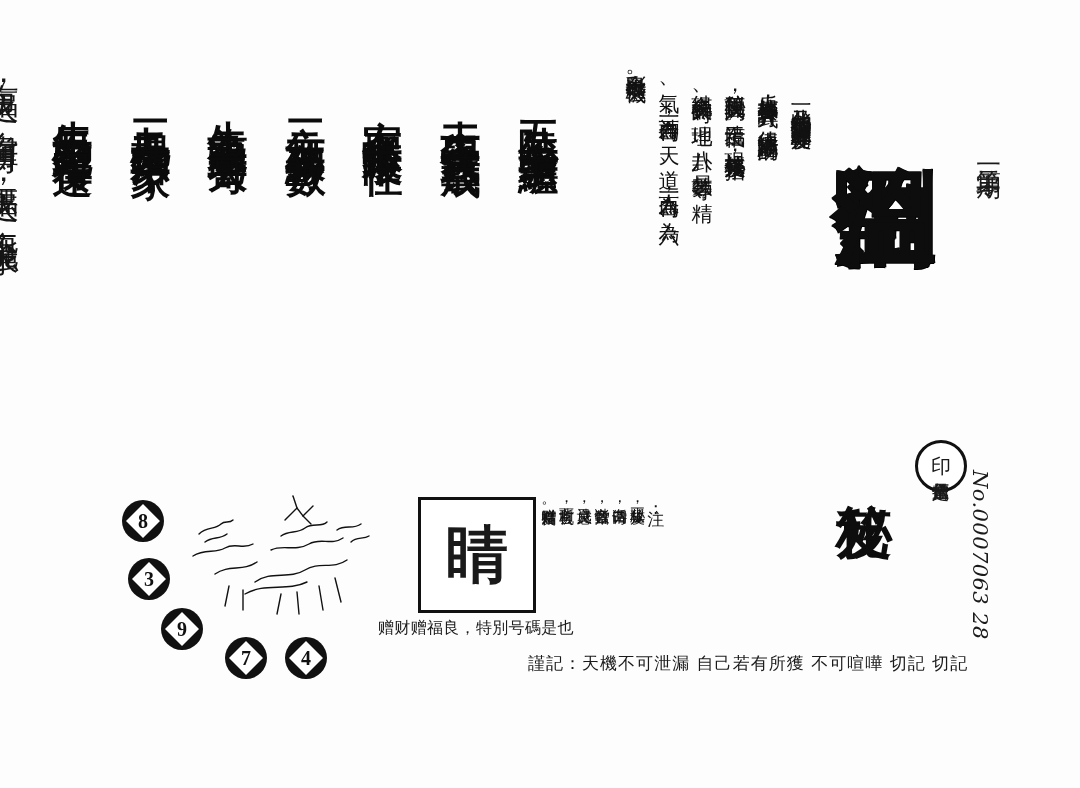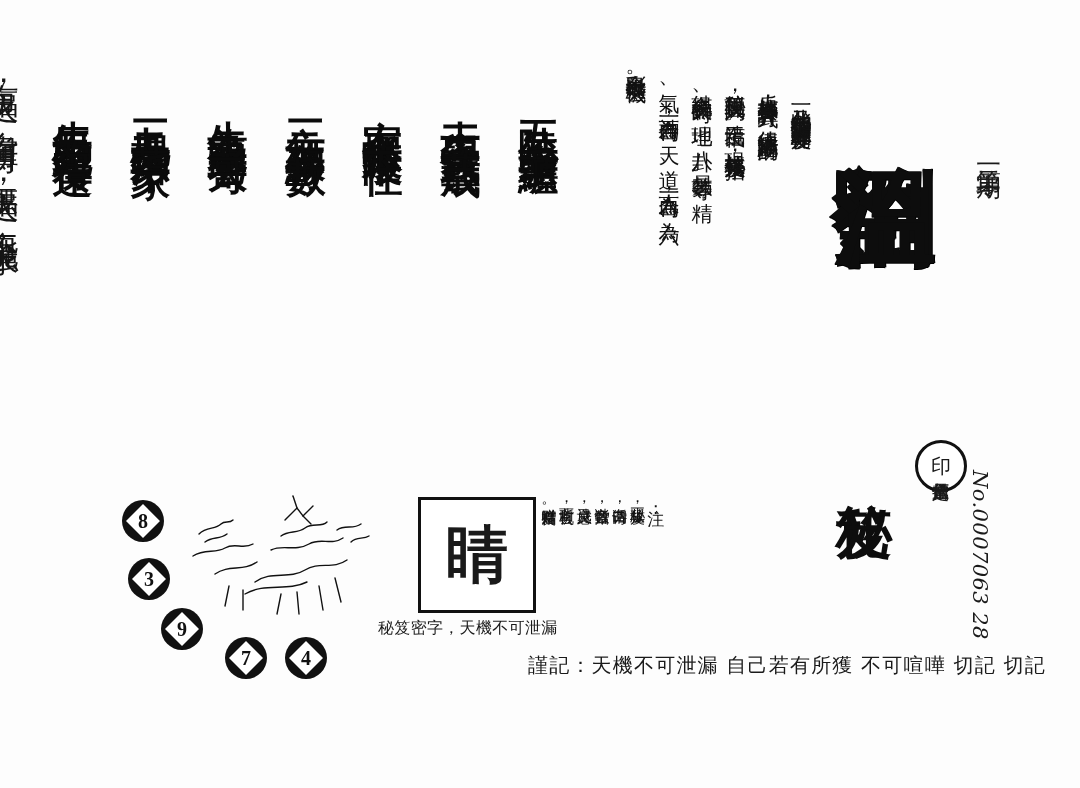--- a/index.html
+++ b/index.html
@@ -177,21 +177,21 @@
     left: auto; top: auto;
     font-size: 15px;
     letter-spacing: 0.04em;
   }
 
   
   .warn {
     position: absolute;
     left: 528px;
     top: 652px;
-    font-size: 20px;
+    font-size: 17px;
     font-family: "DejaVu Serif", "Liberation Serif", serif;
     letter-spacing: 0.06em;
     white-space: nowrap;
   }
 
   
   .ball {
     position: absolute;
     width: 42px;
     height: 42px;
@@ -252,21 +252,21 @@
   <div class="vcol poem" style="left:285px; top:88px;">三六無功緣奇數</div>
   <div class="vcol poem" style="left:207px; top:88px;">生為龍頭老大哥</div>
   <div class="vcol poem" style="left:130px; top:88px;">三九楊六落千家</div>
   <div class="vcol poem" style="left:52px;  top:88px;">牛馬對跑差得遠</div>
 
   <div class="vcol hand" style="left:-12px; top:60px;">有福之人，自當有所得。無福之人，自不能強求。</div>
 
   <div class="charbox">
     <span>睛</span>
   </div>
-  <div class="charbox-caption">秘笈密字，天機不可泄漏</div>
+  <div class="charbox-caption">赠财赠福良，特別号碼是也</div>
 
   <div class="note-wrap">
     <div class="vcol" style="font-size:17px;">注：</div>
     <div class="vcol">正版秘笈，</div>
     <div class="vcol">白话阅诗，</div>
     <div class="vcol">谐音赠数，</div>
     <div class="vcol">诗义灵感，</div>
     <div class="vcol">背面玄机，</div>
     <div class="vcol">赠财赠福良。</div>
   </div>

